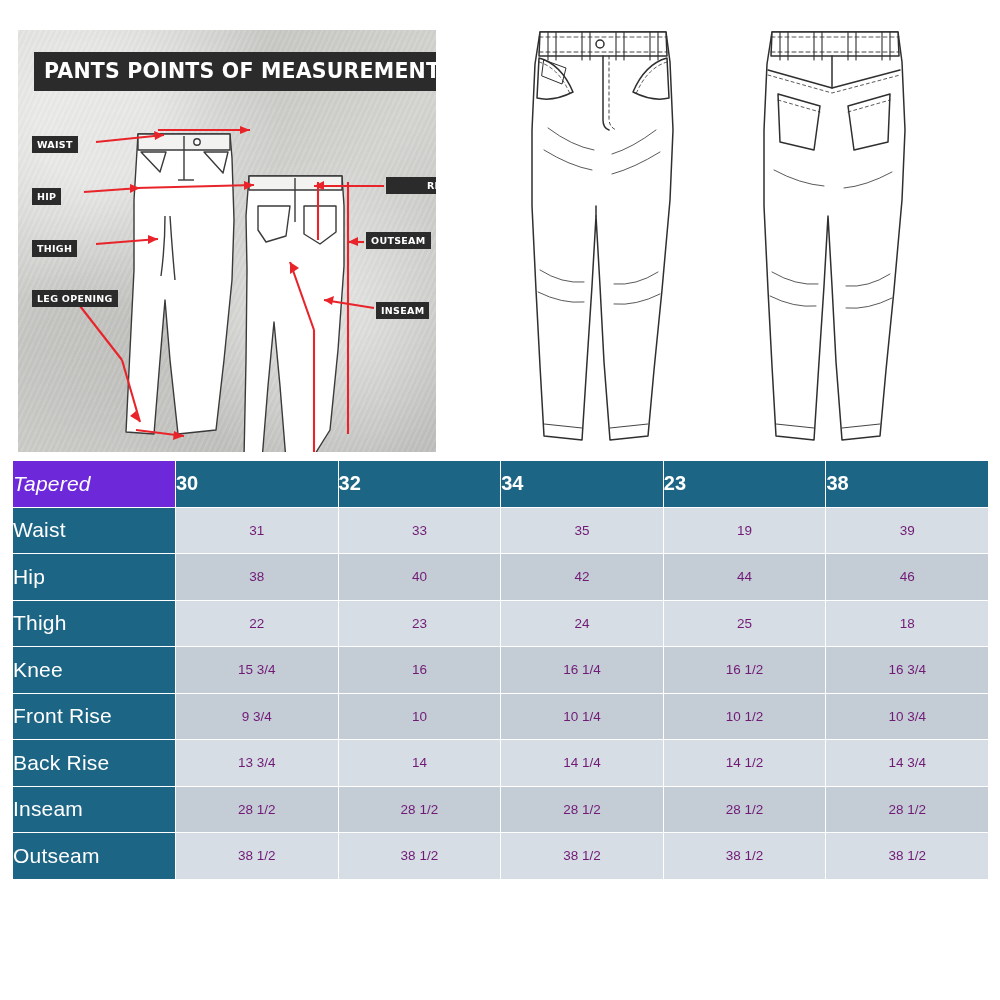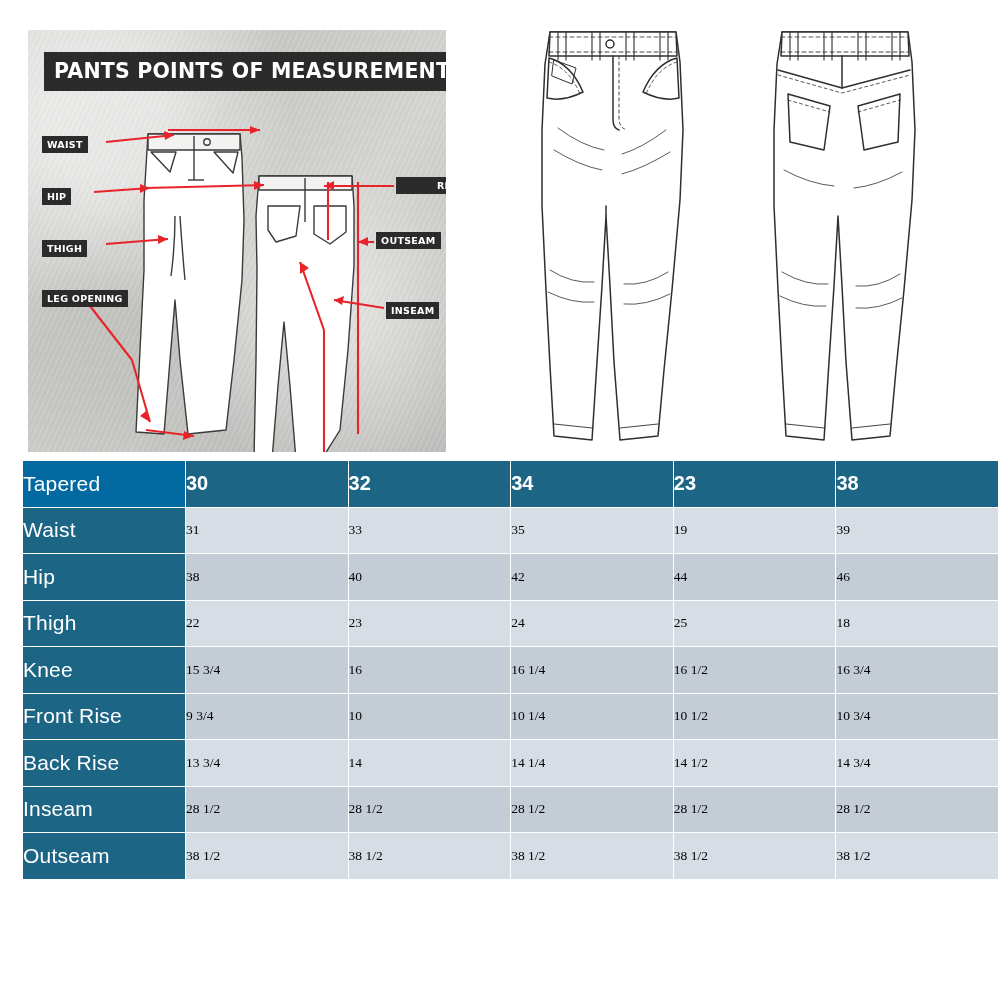--- a/index.html
+++ b/index.html
@@ -12,21 +12,20 @@
     height: 1000px;
     font-family: "Liberation Sans", sans-serif;
     color: #1a1a1a;
     overflow: hidden;
   }
   .page {
     position: relative;
     width: 874px;
     height: 1000px;
     background: #ffffff;
-    margin-left: 10px;
   }
 
   
   .illustration-area {
     position: relative;
     width: 1000px;
     height: 458px;
     background: #ffffff;
   }
 
@@ -116,49 +115,49 @@
   }
   .size-table col.rowhead { width: 163px; }
   .size-table col.sz      { width: 162.6px; }
 
   .size-table th, .size-table td {
     border: 1px solid #ffffff;
     padding: 0;
     height: 45.5px;
   }
   .hdr-label {
-    background: #0369a1;
+    background: #6d28d9;
     color: #ffffff;
     font-size: 21px;
     text-align: left;
     padding-left: 9px;
     font-weight: normal;
     letter-spacing: 0.2px;
+    font-style: italic;
   }
   .hdr-size {
     background: #1d6585;
     color: #ffffff;
     font-size: 20px;
     font-weight: bold;
     text-align: left;
   }
   .row-head {
     background: #1d6585;
     color: #ffffff;
     font-size: 21px;
     text-align: left;
     padding-left: 9px;
     font-weight: normal;
     letter-spacing: 0.2px;
   }
   .cell {
-    text-align: left;
+    text-align: center;
     font-size: 13.5px;
-    color: #000000;
-    font-family: Liberation Serif, serif;
+    color: #701a75;
   }
   .band-a .cell { background: #d6dde4; }
   .band-b .cell { background: #c4ccd6; }
 </style>
 </head>
 <body>
 
 <div class="page">
 
   <div class="illustration-area">

